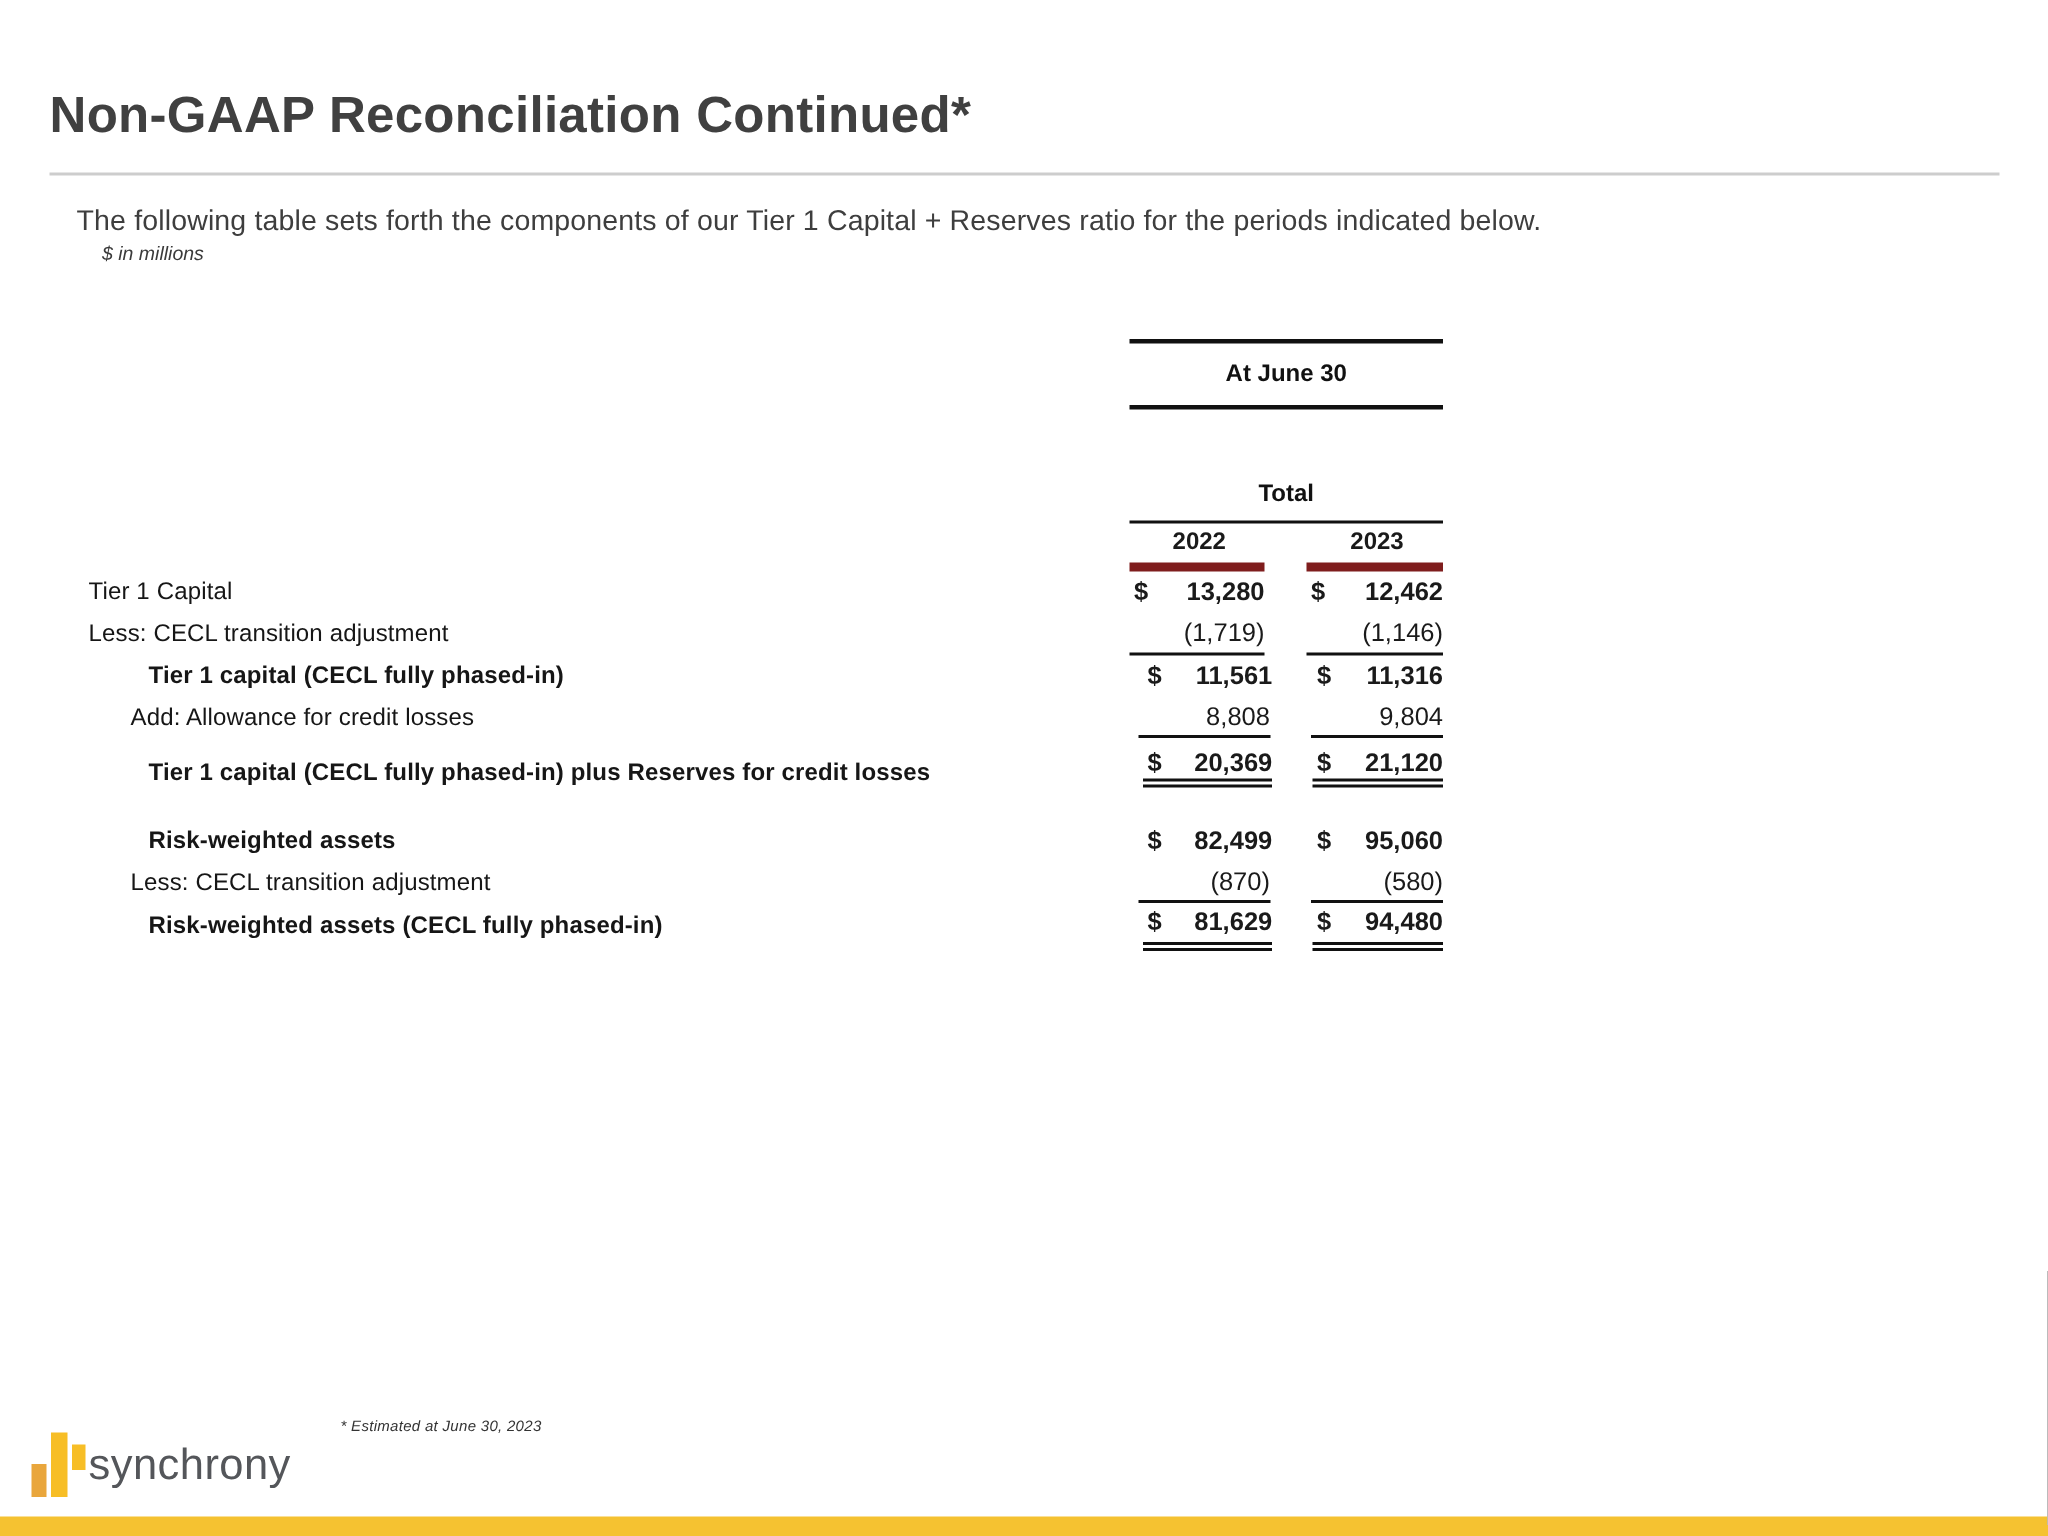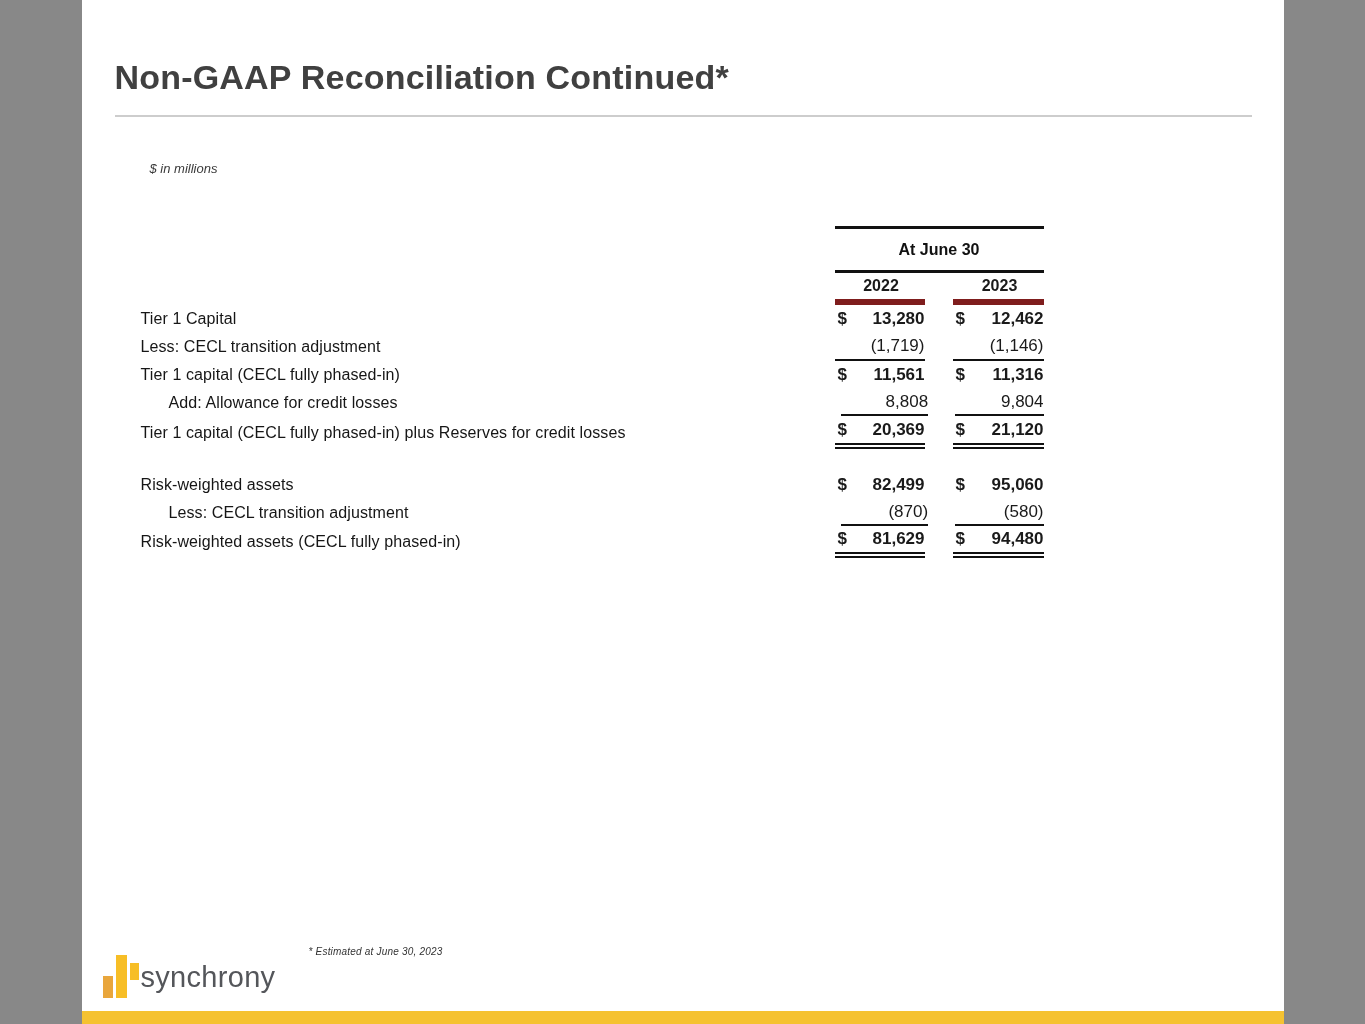--- a/index.html
+++ b/index.html
@@ -1,19 +1,19 @@
 <!DOCTYPE html>
 <html><head>
 <meta charset="utf-8">
 <style>
   * { margin: 0; padding: 0; box-sizing: border-box; }
   html, body { background: #888; }
   .slide {
     position: relative;
-    width: 1202px;
+    width: 1365px;
     height: 1024px;
     background: #ffffff;
     font-family: "Liberation Sans", sans-serif;
     color: #1a1a1a;
     overflow: hidden;
     margin: 0 auto;
   }
 
   
   .title {
@@ -72,25 +72,25 @@
     font-size: 16px;
     color: #111;
     margin-top: 40px;
   }
   .hA .hdrspan { height: 47px; border-top: 3px solid #111; border-bottom: 3px solid #111; }
   .hB .hdrspan { height: 36px; border-bottom: 2px solid #111; }
   .hC .vcell   { height: 32px; border-bottom: 6px solid #7f1d1d; justify-content: center; font-weight: bold; font-size: 16px; }
 
   .r28 { height: 28px; }
   .r27 { height: 27px; margin-left: 28px; }
-  .r33 { height: 33px; }
+  .r33 { height: 33px; align-items: flex-end; }
   .r32 { height: 32px; }
   .spacer-row { height: 22px; }
 
-  .lb .lblcol { font-weight: normal; }
+  .lb .lblcol { font-weight: bold; margin-left: 40px; }
   .vb .vcell  { font-weight: bold; }
   .u1 .vcell  { border-bottom: 2px solid #111; }
   .u2 .vcell  { border-bottom: 6px double #111; }
 
   .num { text-align: right; }
 
   
   .logo { position: absolute; left: 21px; top: 954px; width: 230px; height: 46px; }
   .bar  { position: absolute; }
   .bar-left  { left: 0;  bottom: 2px; width: 10px; height: 22px; background: #E9A63C; }
@@ -121,27 +121,32 @@
     background: #F5C231;
   }
 </style>
 </head>
 <body>
 
 <div class="slide">
 
   <h1 class="title">Non-GAAP Reconciliation Continued*</h1>
   <div class="title-rule"></div>
+  <p class="subtitle">The following table sets forth the components of our Tier 1 Capital + Reserves ratio for the periods indicated below.</p>
   <p class="units">$ in millions</p>
 
   <div class="fin-table">
 
     <div class="trow hA">
       <div class="lblcol"></div>
       <div class="hdrspan">At June 30</div>
+    </div>
+    <div class="trow hB">
+      <div class="lblcol"></div>
+      <div class="hdrspan">Total</div>
     </div>
     <div class="trow hC">
       <div class="lblcol"></div>
       <div class="vcell">2022</div>
       <div class="vgap"></div>
       <div class="vcell vcell2">2023</div>
     </div>
 
     <div class="trow r28 vb">
       <div class="lblcol">Tier 1 Capital</div>

